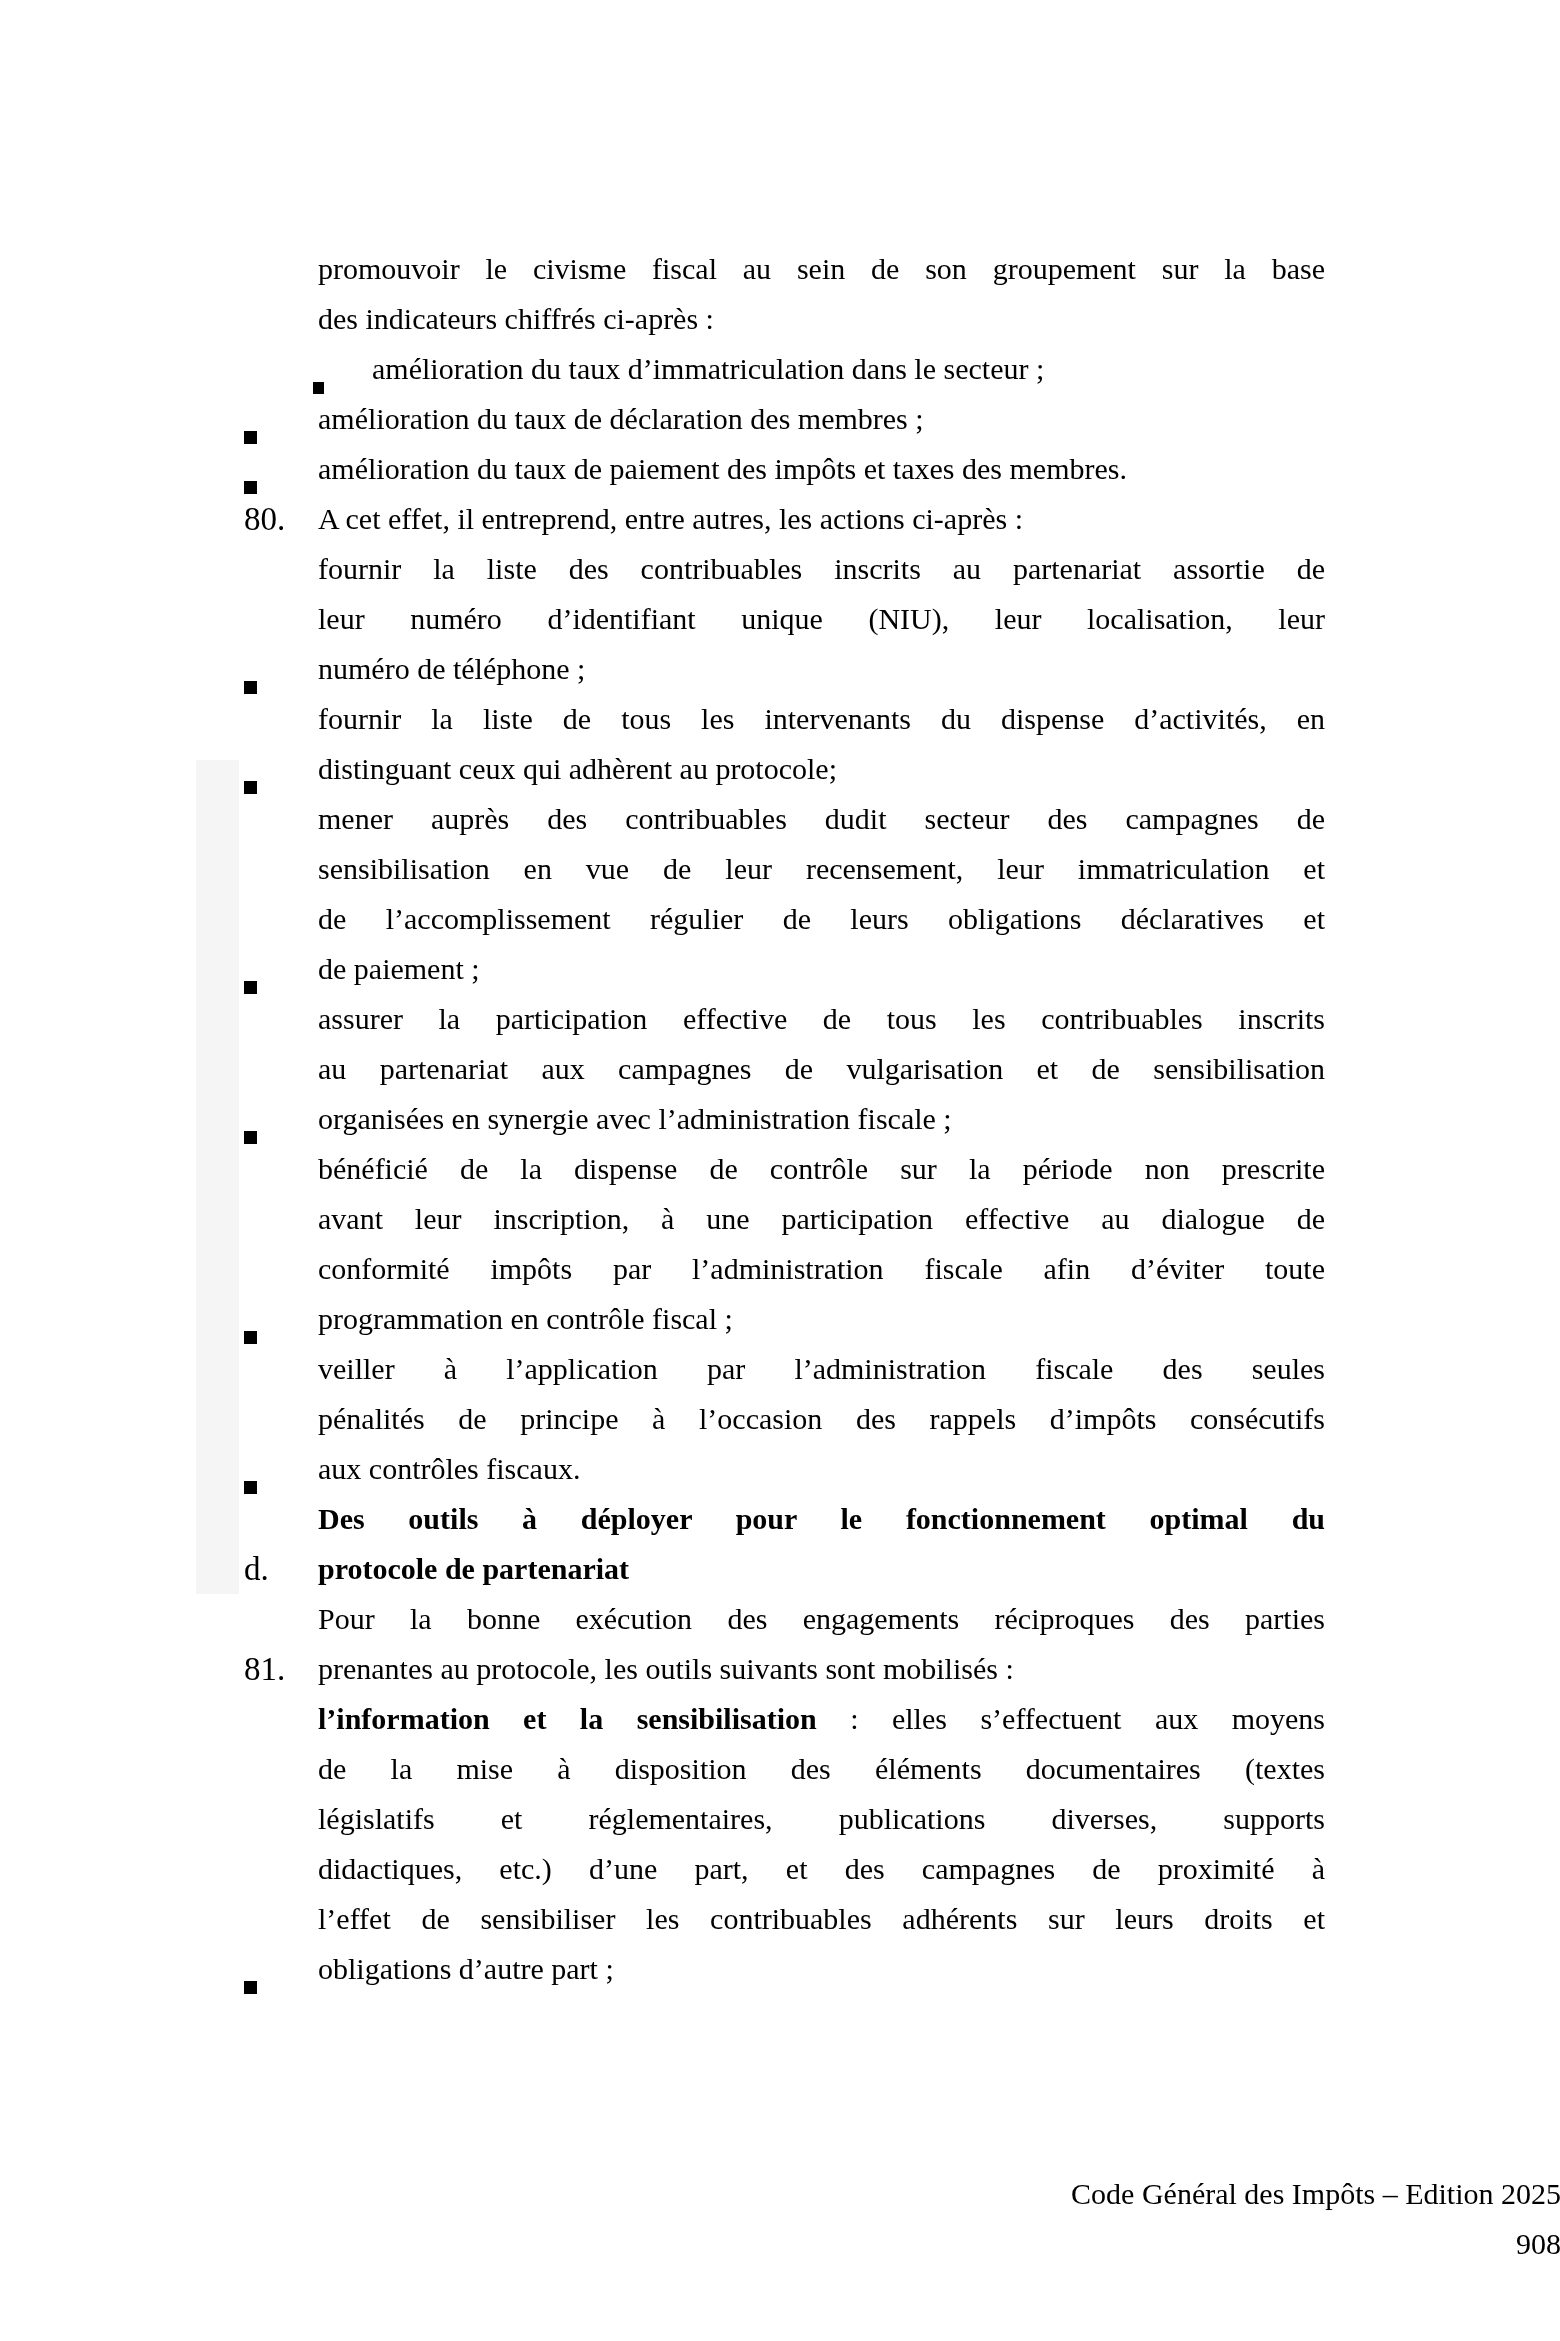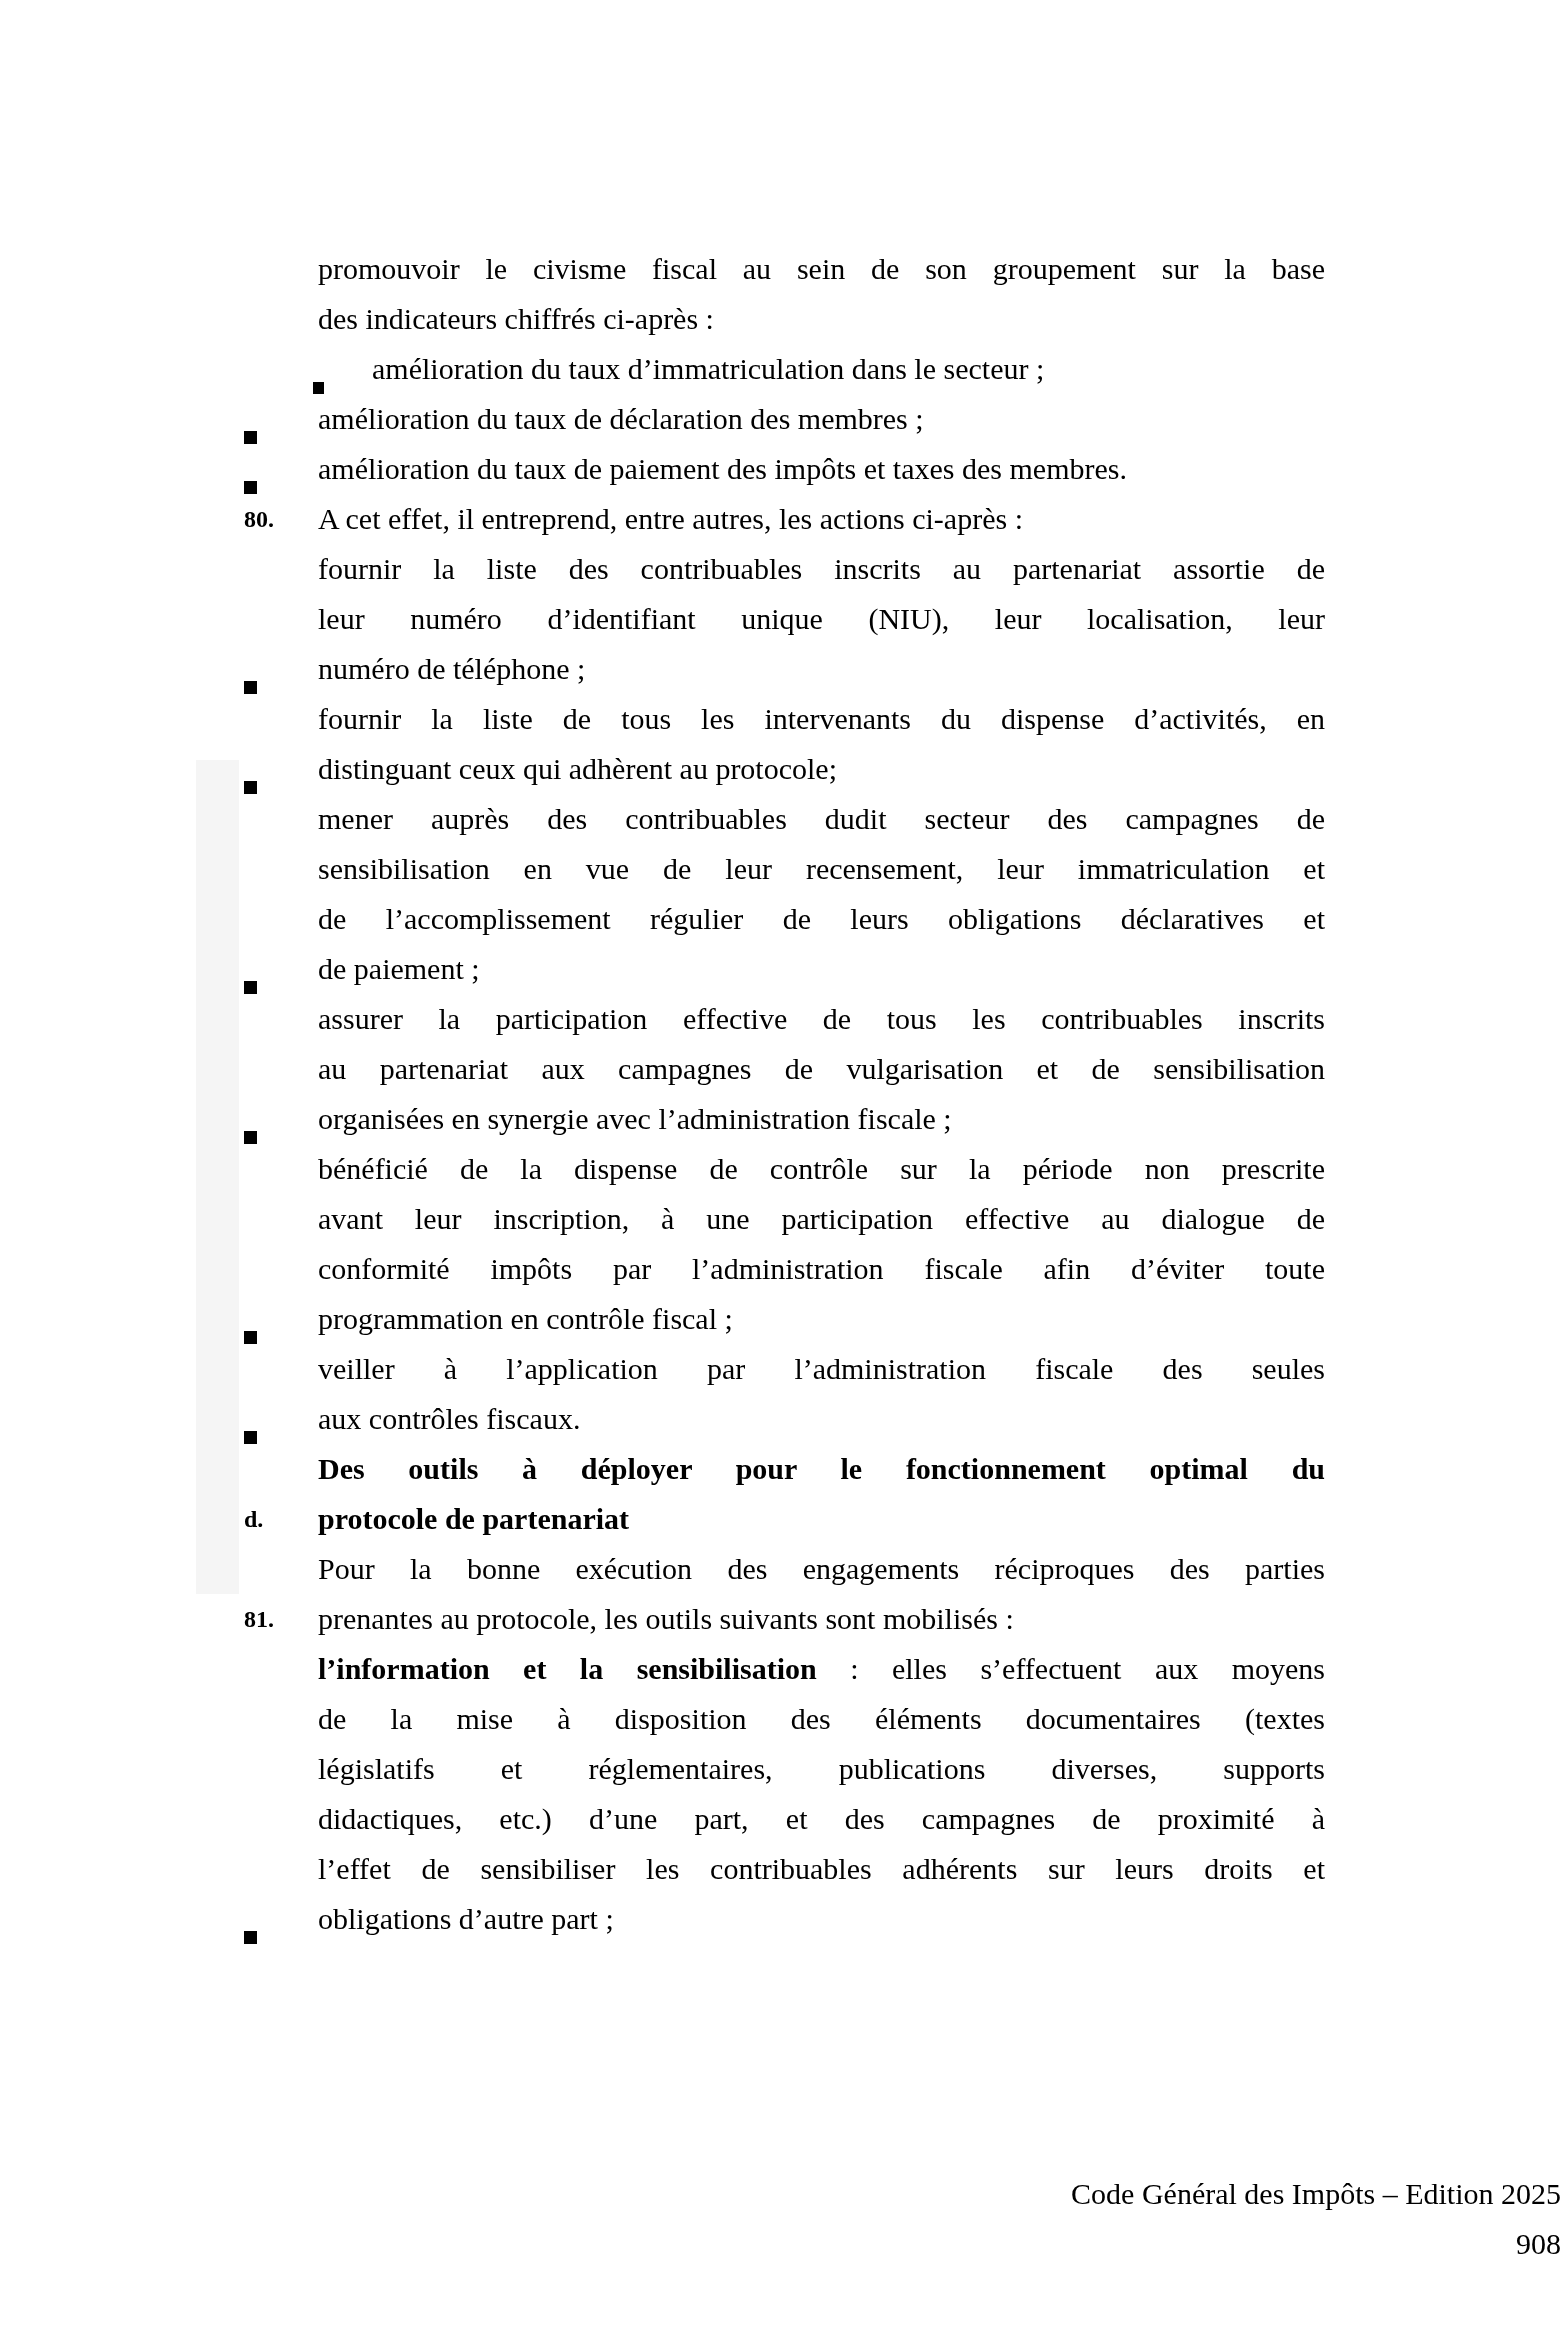--- a/index.html
+++ b/index.html
@@ -18,22 +18,22 @@
     background:#f5f5f5;
   }
   .content {
     position:absolute;
     left:244px; top:244px;
     width:1082px;
   }
   .row { display:flex; align-items:flex-end; }
   .marker {
     flex:0 0 74px;
-    font-size:24px; line-height:50px;
-    font-weight:bold;
+    font-size:33px; line-height:50px;
+    font-weight:normal;
   }
   .lines { flex:0 0 1007px; width:1007px; }
   .row.inner { padding-left:67px; }
   .row.inner .marker { flex:0 0 61px; }
   .row.inner .lines { flex:0 0 954px; width:954px; }
   .line {
     font-size:30px;
     line-height:50px;
     min-height:50px;
     text-align:left;
@@ -163,20 +163,21 @@
       <div class="line">programmation en contrôle fiscal ;</div>
     </div>
   </div>
 
   <div class="row">
     <div class="marker">
         <div class="sq"></div>
       </div>
     <div class="lines">
       <div class="line just">veiller à l’application par l’administration fiscale des seules</div>
+      <div class="line just">pénalités de principe à l’occasion des rappels d’impôts consécutifs</div>
       <div class="line">aux contrôles fiscaux.</div>
     </div>
   </div>
 
   <div class="row">
     <div class="marker">d.</div>
     <div class="lines">
       <div class="line just bold">Des outils à déployer pour le fonctionnement optimal du</div>
       <div class="line bold">protocole de partenariat</div>
     </div>

